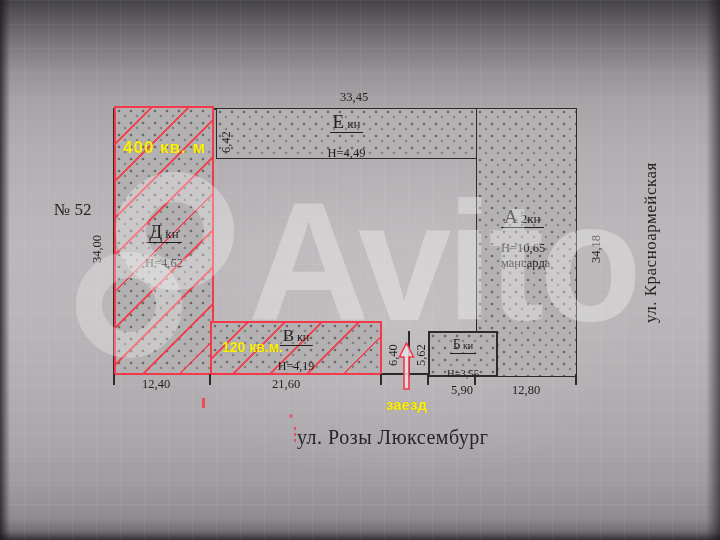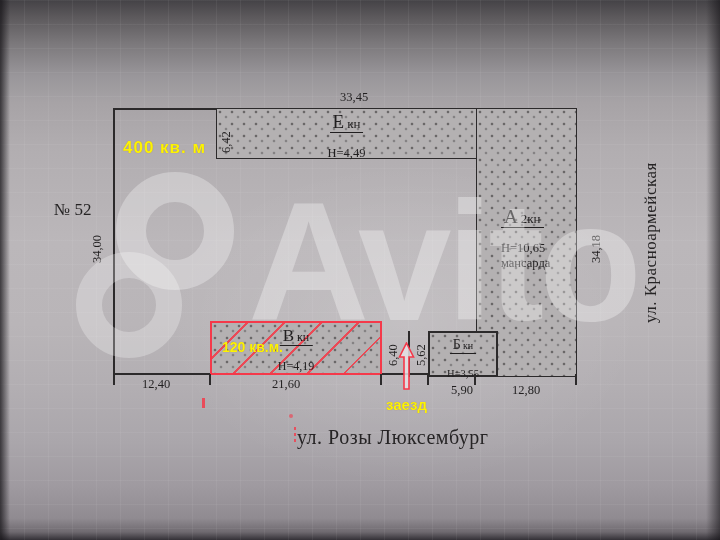--- a/index.html
+++ b/index.html
@@ -110,20 +110,26 @@
     letter-spacing:-5px;color:rgba(255,255,255,0.32);}
 </style>
 </head>
 <body>
 
 <div class="paper">
   <div class="grid"></div>
 
   <div class="plot"></div>
 
+  <div class="bld red" id="bld-d">
+    <div class="blabel" id="lbl-d">
+      <div class="bname"><span class="bletter">Д</span><span class="btype">кн</span></div>
+      <div class="bheight">Н=4,62</div>
+    </div>
+  </div>
 
   <div class="bld black" id="bld-e">
     <div class="blabel" id="lbl-e">
       <div class="bname"><span class="bletter">Е</span><span class="btype">кн</span></div>
       <div class="bheight">Н=4,49</div>
     </div>
   </div>
 
   <div class="bld black" id="bld-a">
     <div class="blabel" id="lbl-a">

